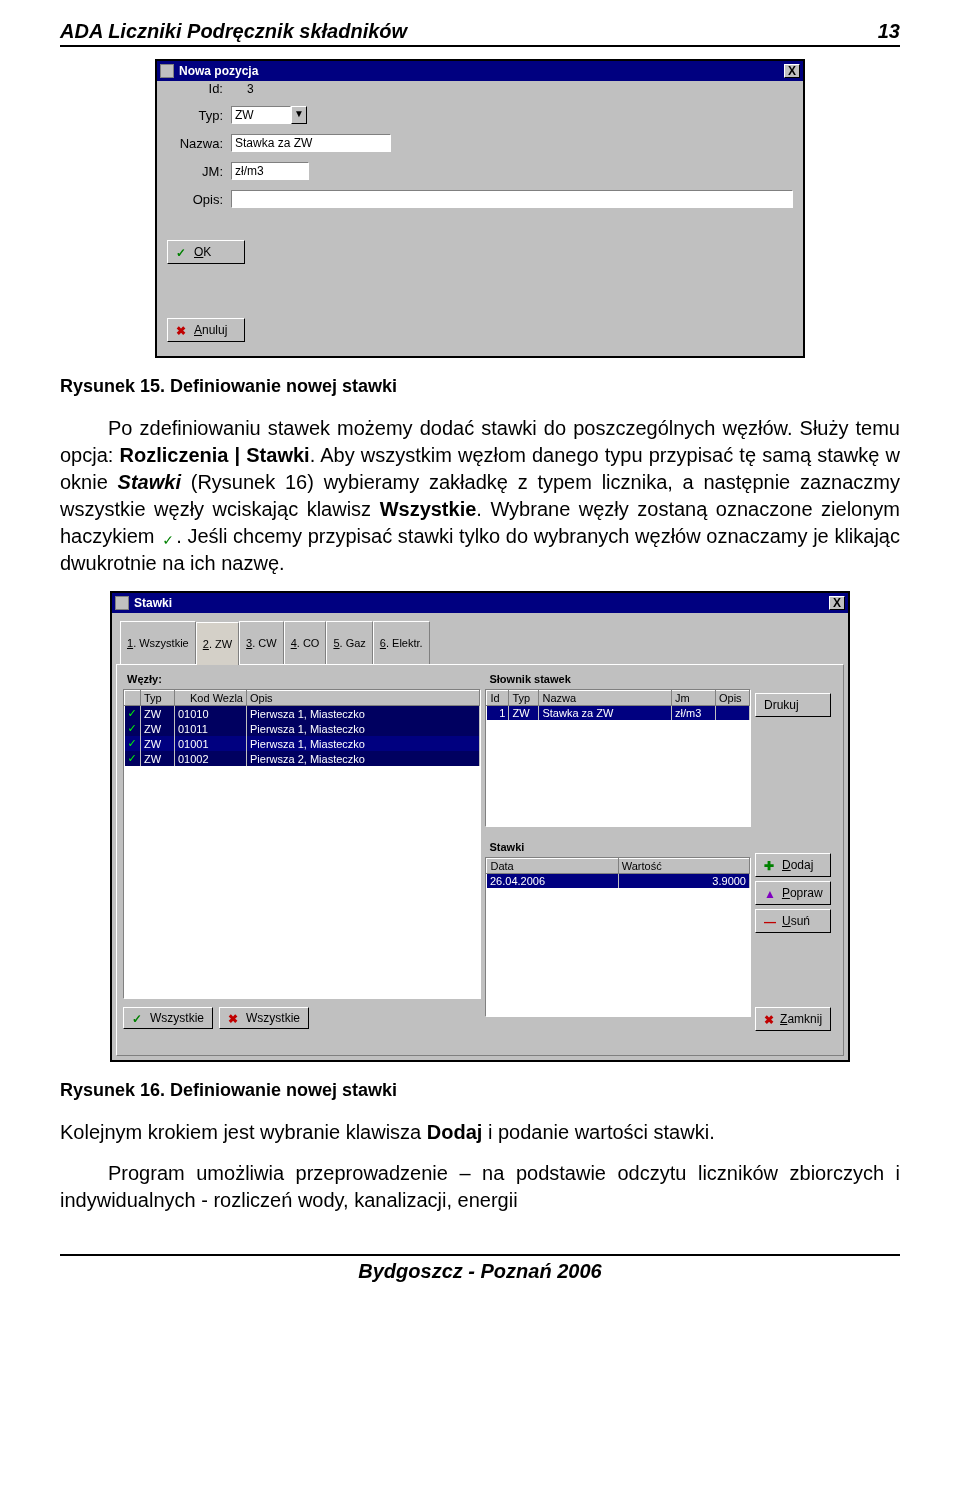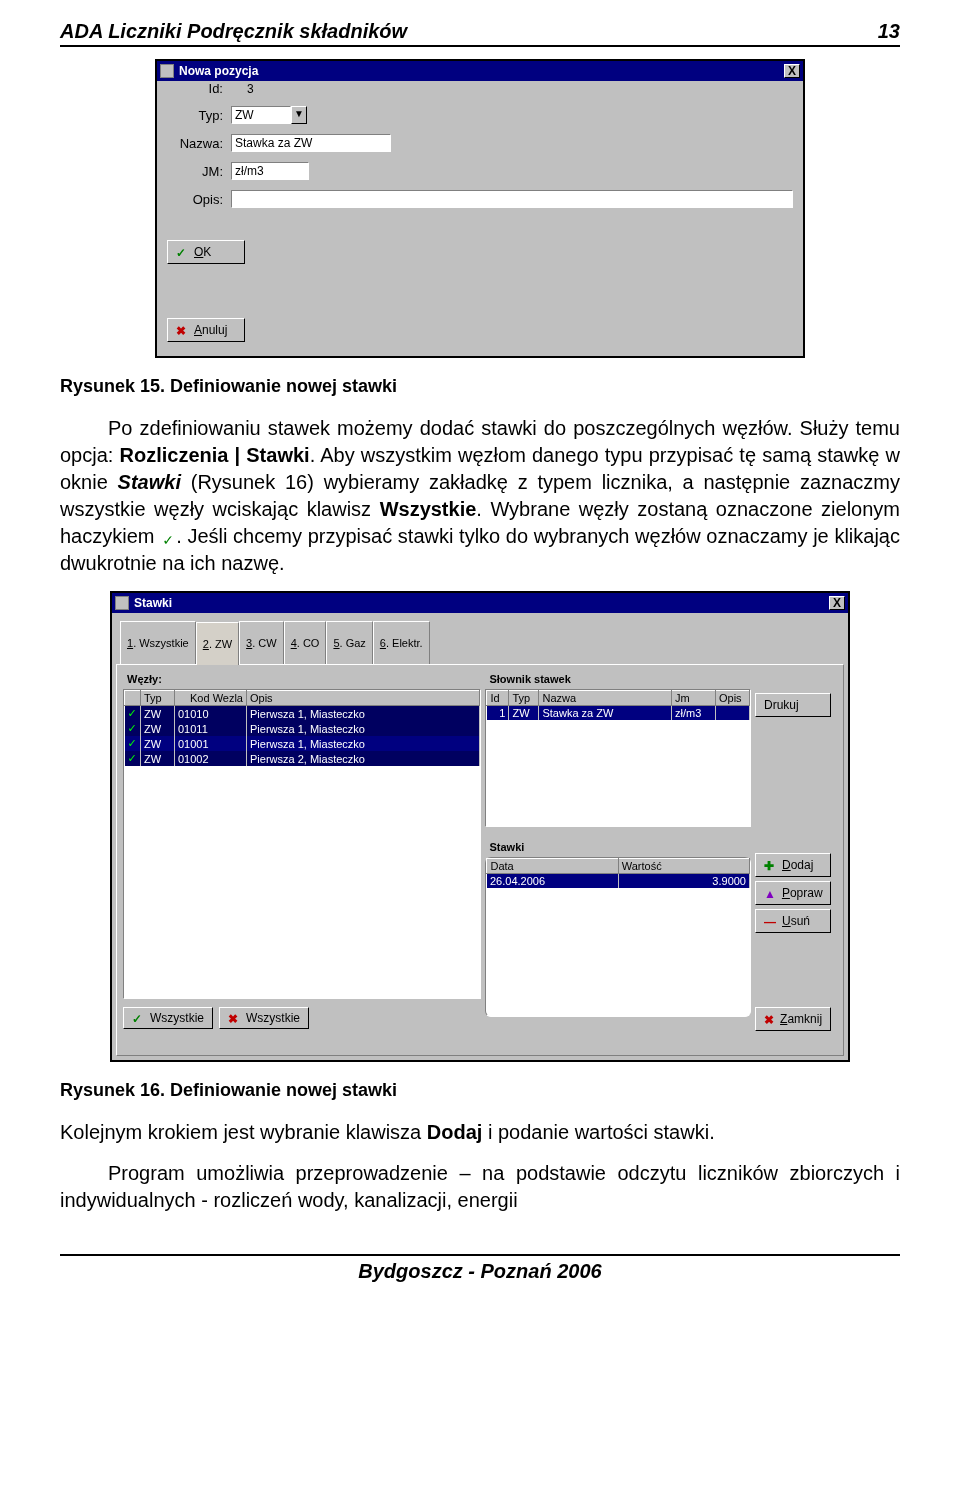--- a/index.html
+++ b/index.html
@@ -360,21 +360,21 @@
                   <td></td>
                 </tr>
                 <tr class="spacer-row">
                       <td colspan="5" style="height:104px;"></td>
                     </tr>
               </tbody>
                 </table>
             </div>
 
             <div class="group-title" style="margin-top:10px;">Stawki</div>
-            <div class="grid9x" style="height:160px;border-radius:6px;">
+            <div class="grid9x" style="height:160px;">
               <table>
                 <tbody>
                     <tr>
                   <th style="width:50%;">Data</th>
                   <th>Wartość</th>
                 </tr>
                 <tr class="sel">
                   <td>26.04.2006</td>
                   <td style="text-align:right;">3.9000</td>
                 </tr>

